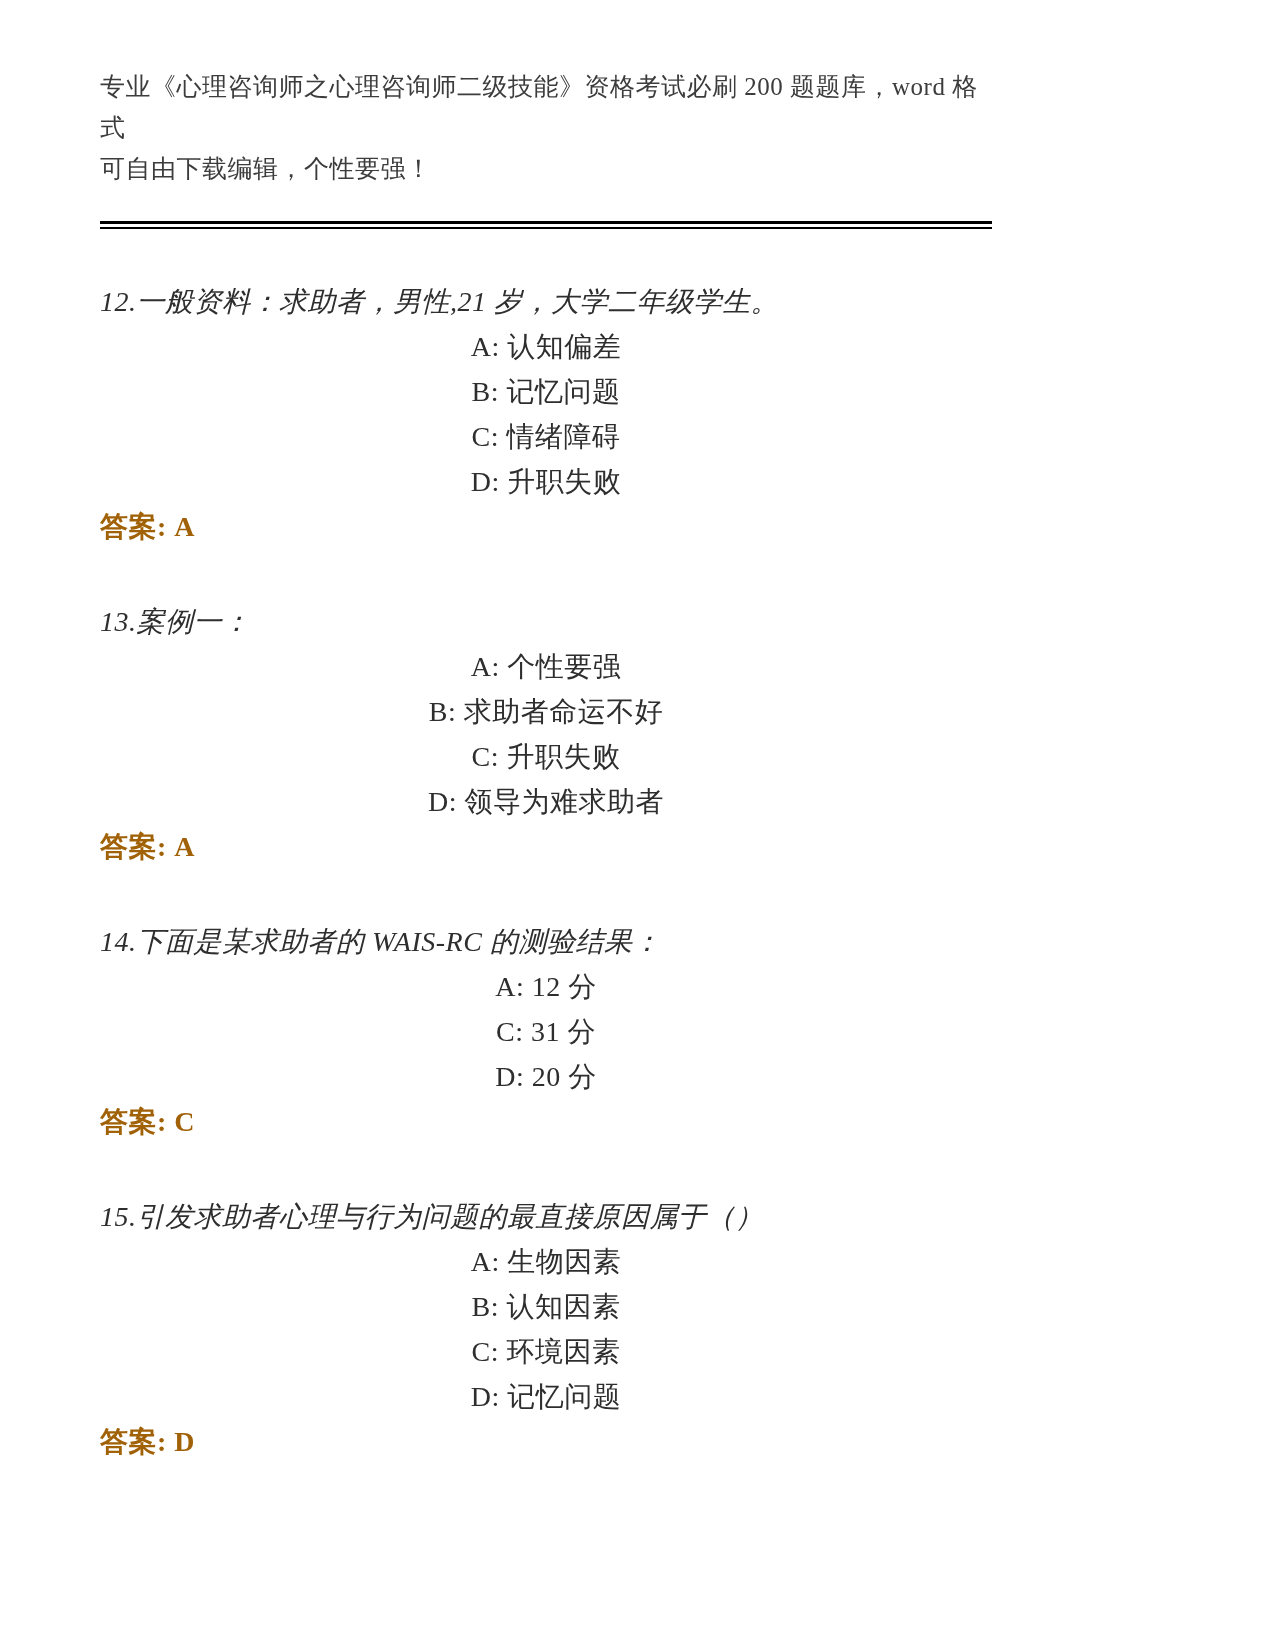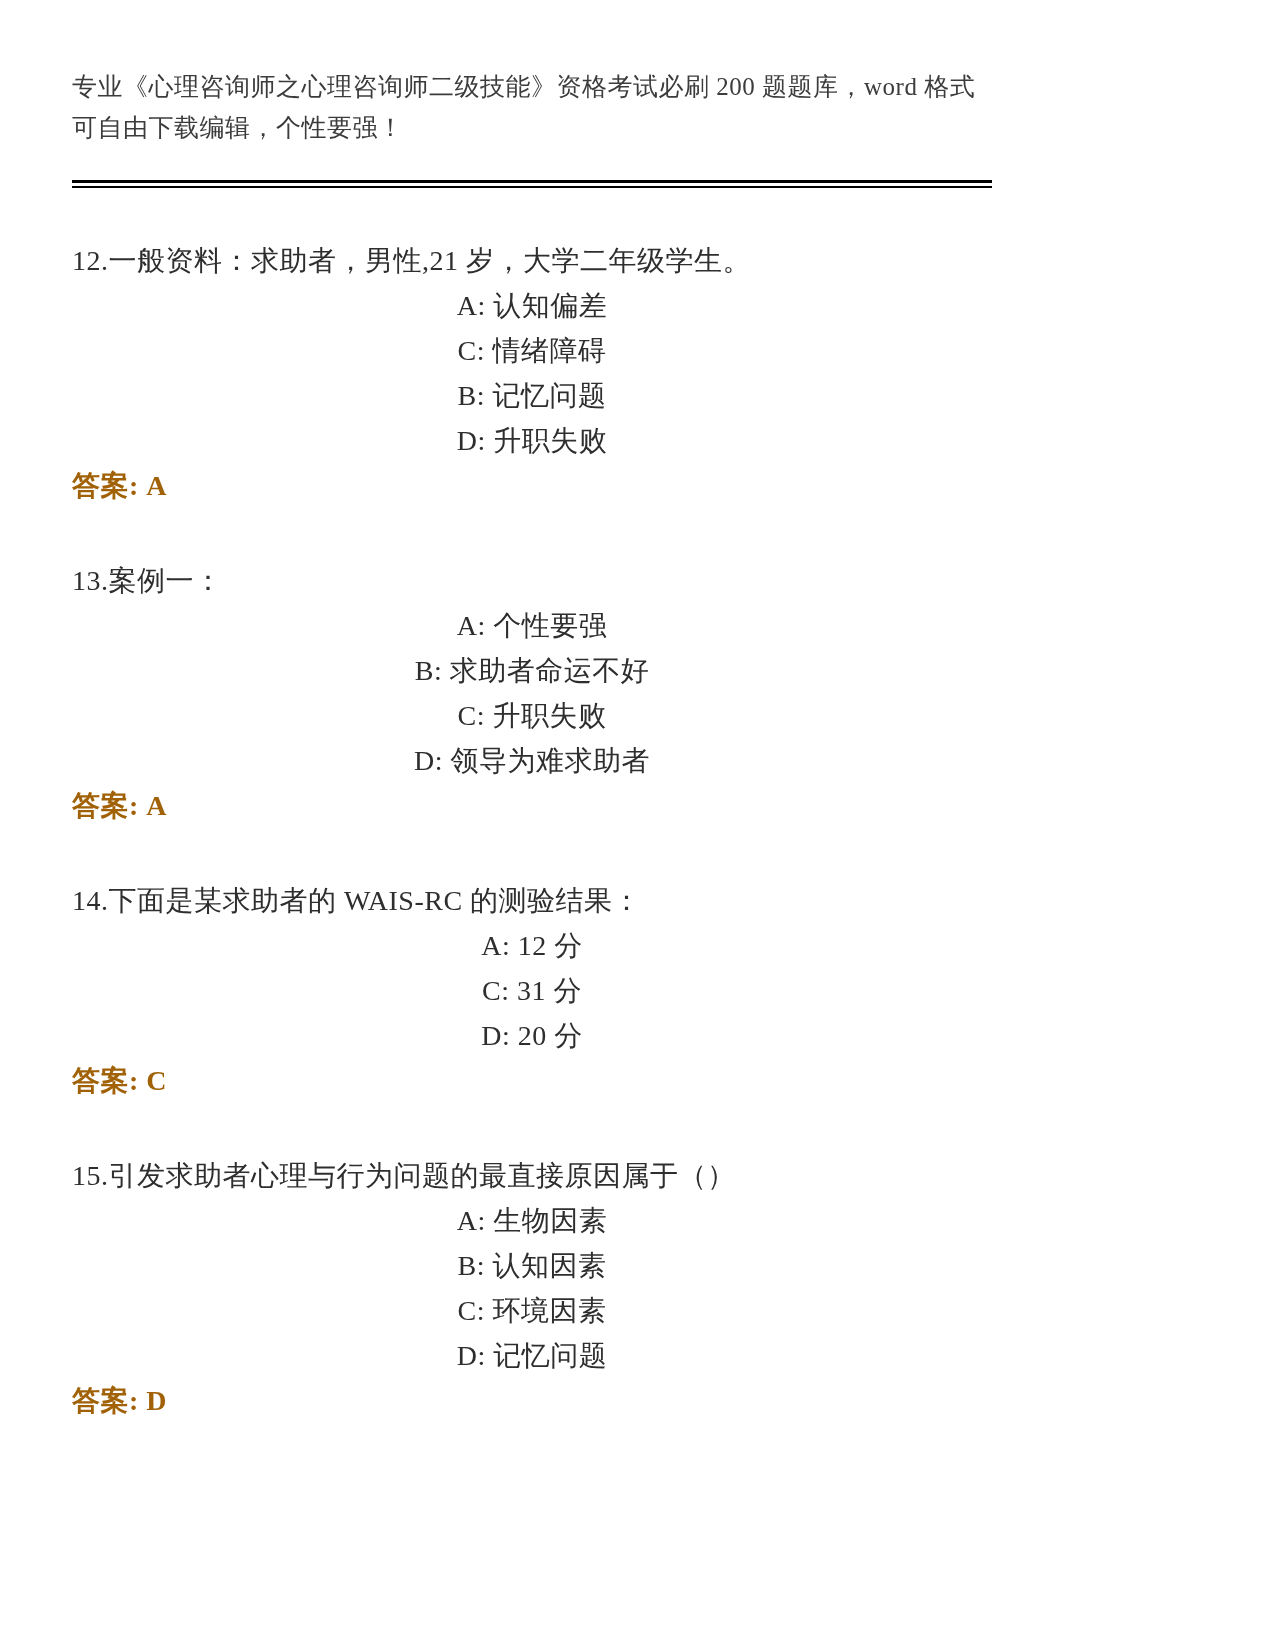--- a/index.html
+++ b/index.html
@@ -11,21 +11,21 @@
     width: 1275px;
     height: 1650px;
     font-family: "Liberation Serif", "DejaVu Serif", serif;
     color: #2e2e2e;
     overflow: hidden;
   }
   .page {
     box-sizing: border-box;
     width: 1160px;
     height: 1650px;
-    padding: 66px 168px 0 72px;
+    padding: 66px 168px 0 100px;
     background: #ffffff;
   }
   
   .doc-header {
     font-size: 25px;
     line-height: 41px;
     color: #3c3c3c;
     letter-spacing: 0.5px;
   }
   .header-rule {
@@ -49,20 +49,21 @@
   }
   .question p {
     margin: 0;
     font-size: 28px;
     line-height: 45px;
     letter-spacing: 0.5px;
     white-space: pre;
   }
   .q-text {
     color: #2e2e2e;
+    font-style: italic;
   }
   .option {
     color: #2e2e2e;
     text-align: center;
   }
   .answer {
     font-weight: bold;
     color: #a16207;
   }
 </style>
@@ -79,22 +80,22 @@
   <div class="header-rule">
     <div class="rule-thick"></div>
     <div class="rule-thin"></div>
   </div>
 
   <main class="doc-body">
 
     <section class="question">
       <p class="q-text">12.一般资料：求助者，男性,21 岁，大学二年级学生。</p>
       <p class="option">A: 认知偏差</p>
+      <p class="option">B: 记忆问题</p>
       <p class="option">C: 情绪障碍</p>
-      <p class="option">B: 记忆问题</p>
       <p class="option">D: 升职失败</p>
       <p class="answer">答案: A</p>
     </section>
 
     <section class="question">
       <p class="q-text">13.案例一：</p>
       <p class="option">A: 个性要强</p>
       <p class="option">B: 求助者命运不好</p>
       <p class="option">C: 升职失败</p>
       <p class="option">D: 领导为难求助者</p>

